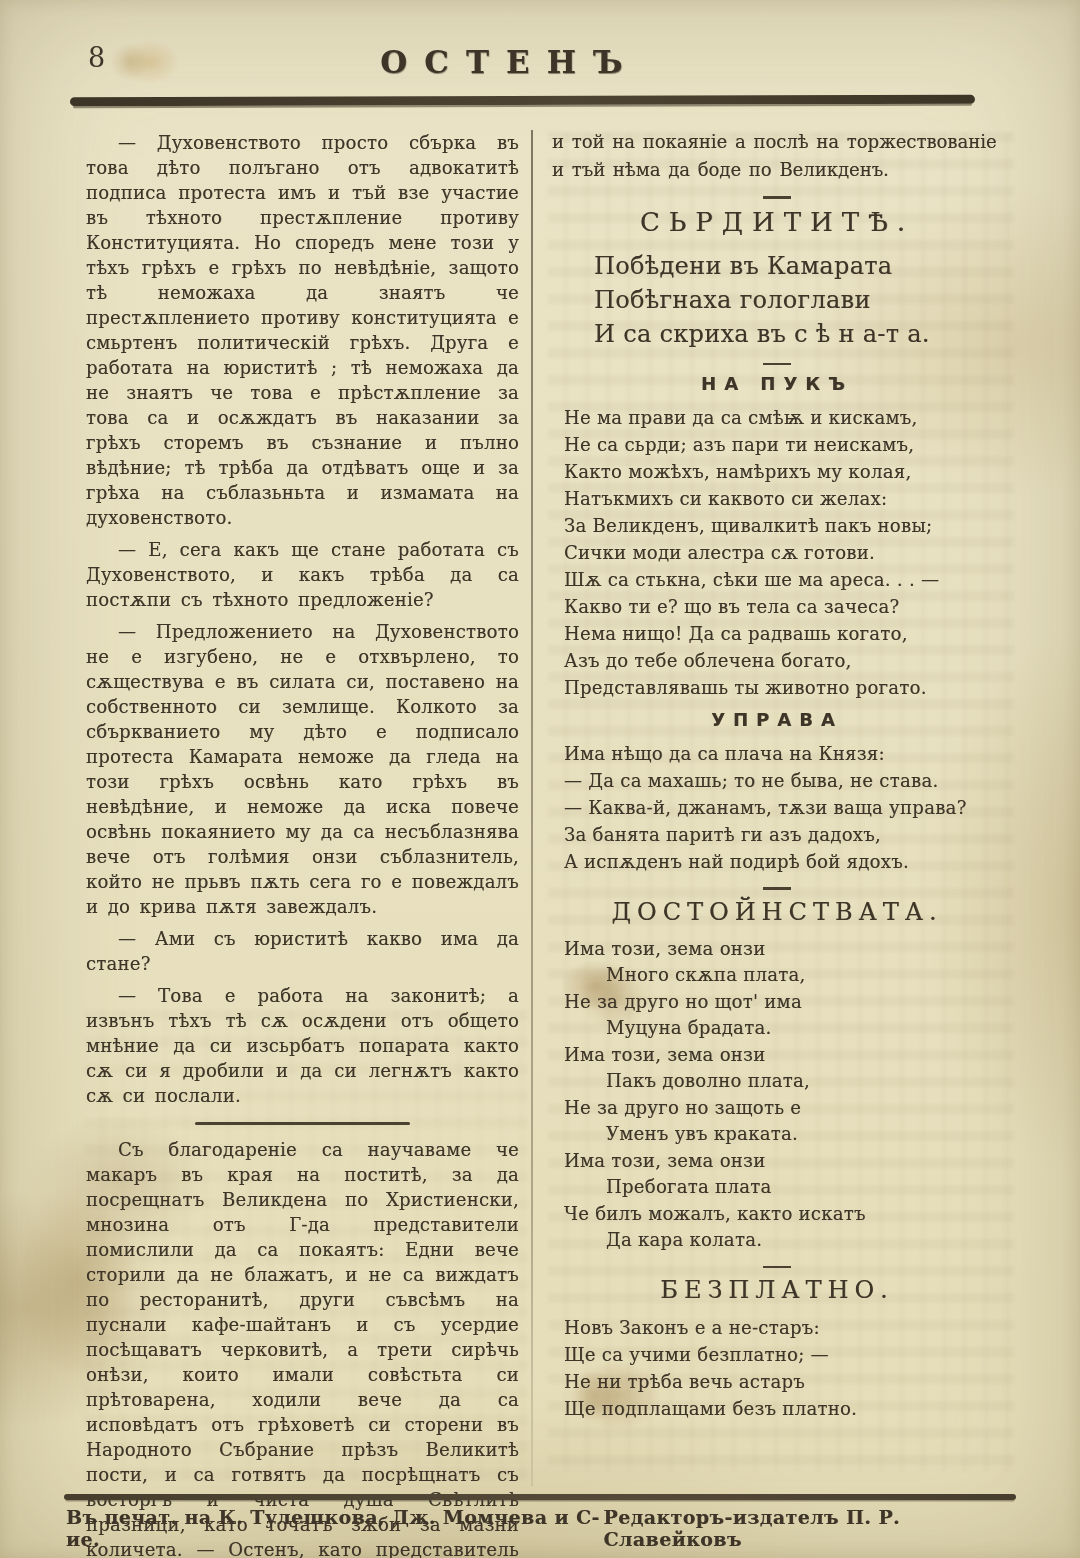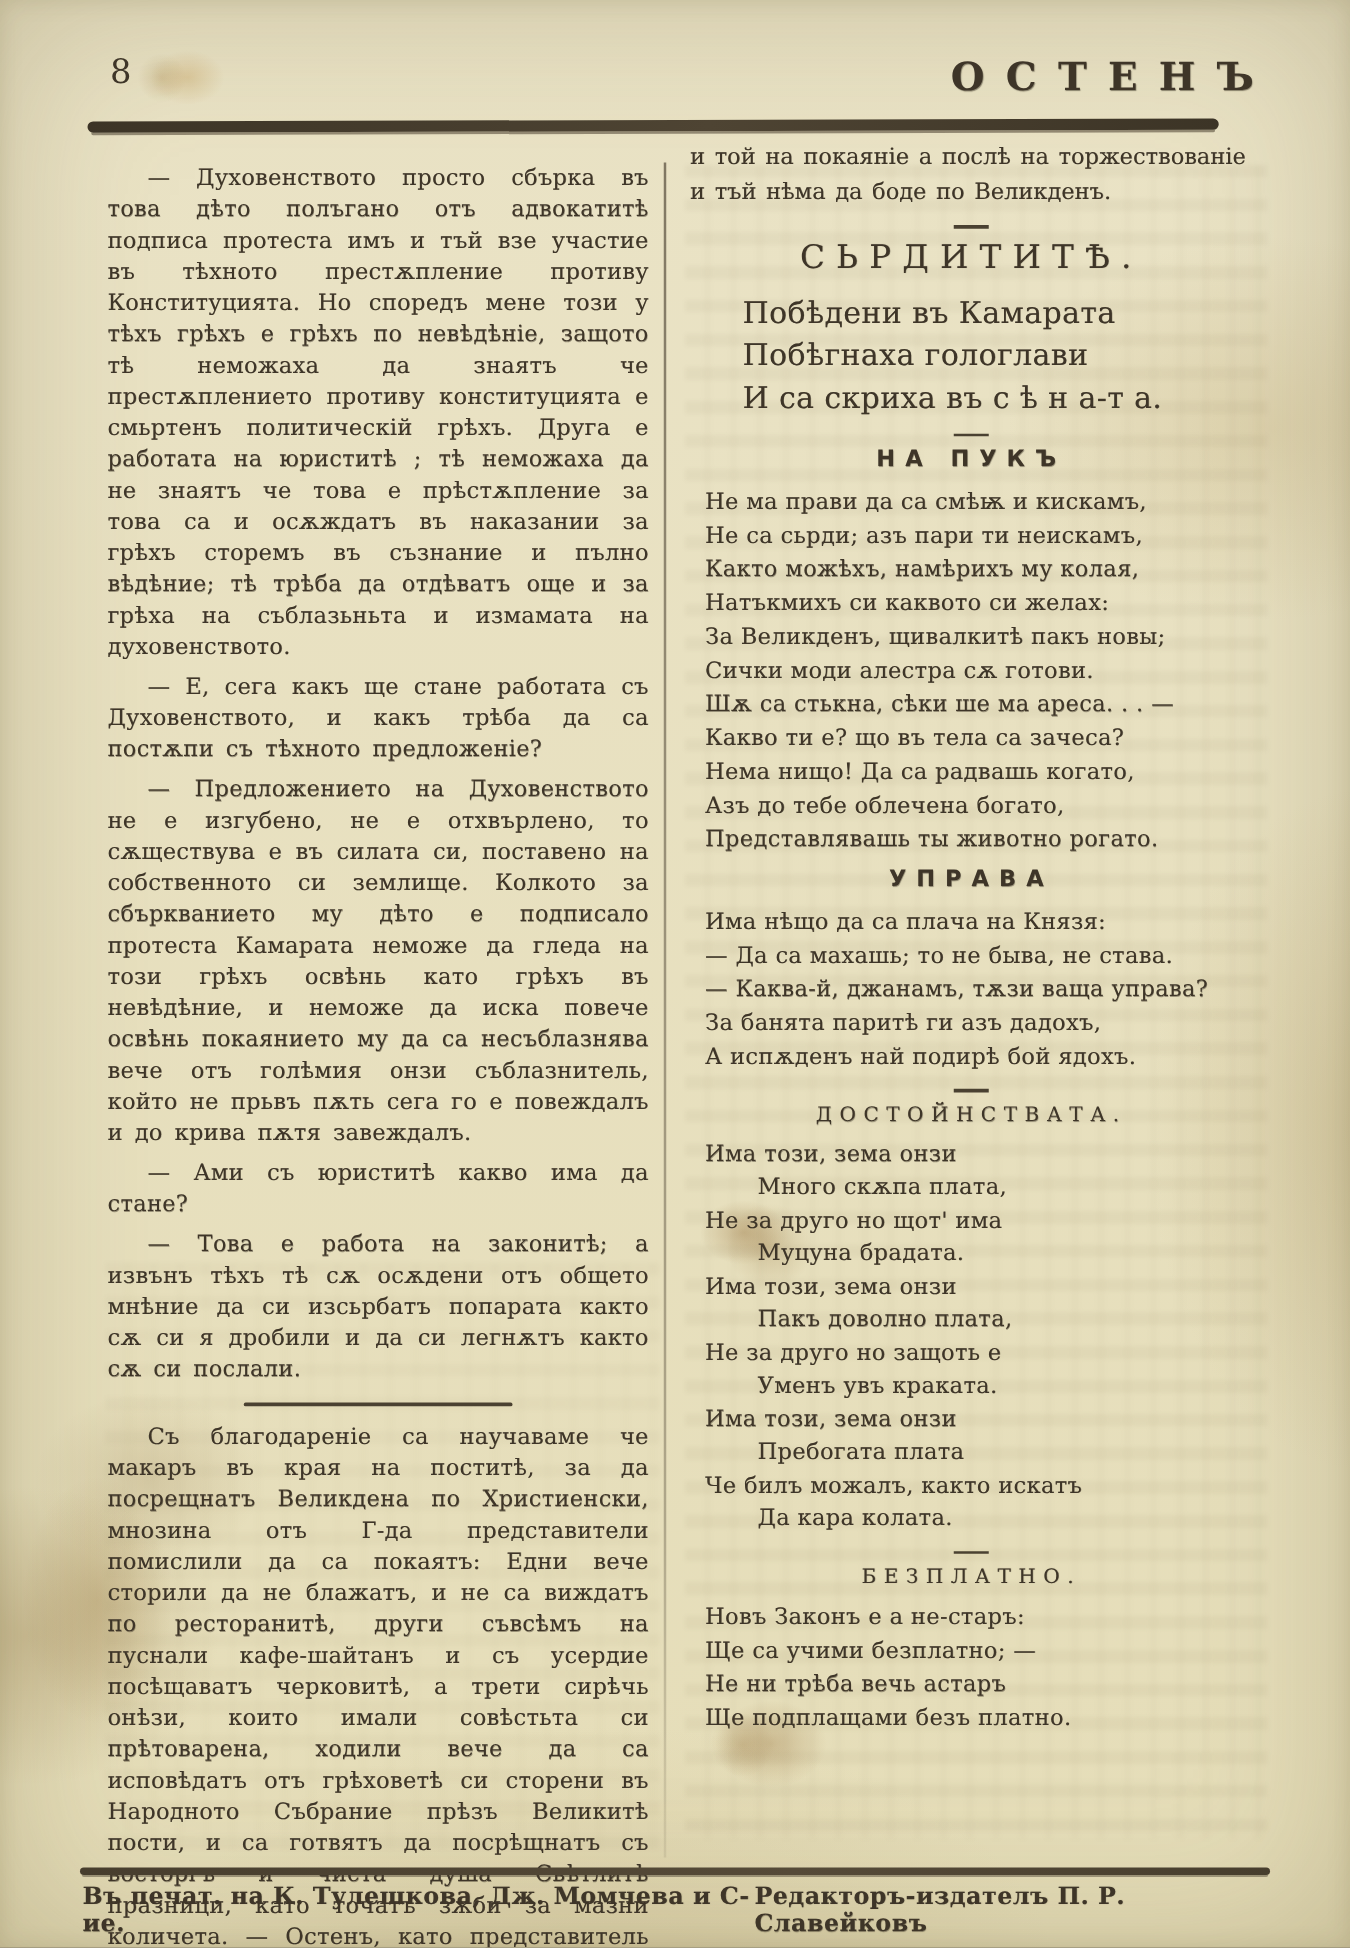--- a/index.html
+++ b/index.html
@@ -37,58 +37,58 @@
   .ghost.g-leftbottom{left:84px;top:1010px;width:444px;height:470px;opacity:.35;}
   .stain{position:absolute;border-radius:50%;pointer-events:none;}
   .stain.s1{left:560px;top:960px;width:70px;height:52px;background:radial-gradient(rgba(140,100,45,0.35),transparent 70%);}
   .stain.s2{left:572px;top:1360px;width:90px;height:70px;background:radial-gradient(rgba(140,100,45,0.30),transparent 70%);}
   .stain.s3{left:18px;top:1180px;width:120px;height:200px;background:radial-gradient(rgba(150,118,62,0.28),transparent 70%);}
   .stain.s4{left:120px;top:40px;width:60px;height:44px;background:radial-gradient(rgba(190,150,80,0.35),transparent 70%);}
 
   .pageno{position:absolute;left:88px;top:42px;font-size:27px;}
   .masthead{
     position:absolute;left:0;right:60px;top:44px;
-    text-align:right;font-size:31px;font-weight:bold;letter-spacing:17px;
+    text-align:center;font-size:31px;font-weight:bold;letter-spacing:17px;
     text-shadow:0.5px 0.5px 0.8px rgba(62,54,40,0.55);
   }
   .top-rule{
     position:absolute;left:70px;width:905px;top:96px;height:9px;
     background:linear-gradient(100deg,#3c3426,#4e4433 55%,#3c3426);
     border-radius:5px;transform:rotate(-0.15deg);
     box-shadow:0 5px 0 -3px rgba(74,64,48,0.55);
   }
   .bottom-rule{
     position:absolute;left:64px;width:952px;top:1494px;height:6px;
     background:linear-gradient(95deg,#473e2e,#554a38 60%,#473e2e);
     border-radius:3px;
     box-shadow:0 3px 0 -1.5px rgba(74,64,48,0.45);
   }
   .col-divider{
     position:absolute;left:531px;top:130px;height:1356px;width:1.6px;
     background:linear-gradient(rgba(72,62,46,0.65), rgba(72,62,46,0.35) 80%, rgba(72,62,46,0.1));
   }
 
   .leftcol{position:absolute;left:86px;top:130px;width:433px;}
-  .rightcol{position:absolute;left:552px;top:112px;width:450px;}
+  .rightcol{position:absolute;left:552px;top:128px;width:450px;}
 
   .para{
     margin:0 0 7px 0;
     font-size:18px;line-height:25px;
     text-align:justify;text-indent:32px;
     word-spacing:3.5px;letter-spacing:0.25px;
     text-shadow:0.3px 0.3px 0.5px rgba(62,54,40,0.45);
   }
   .col-rule{width:215px;height:3px;margin:14px auto 12px auto;background:#4a4131;border-radius:2px;}
 
   .cont{font-size:18px;line-height:28px;word-spacing:2px;text-shadow:0.3px 0.3px 0.5px rgba(62,54,40,0.45);}
   .dash-rule{width:28px;height:2.6px;margin:12px auto 8px auto;background:#4a4131;}
   .hd{text-align:center;text-shadow:0.4px 0.4px 0.6px rgba(62,54,40,0.5);}
   .h-serif-lg{font-size:26px;letter-spacing:9px;margin:4px 0 12px 0;}
   .h-sans{font-family:"DejaVu Sans","Liberation Sans",sans-serif;font-weight:bold;font-size:18px;letter-spacing:8px;margin:8px 0 10px 0;}
-  .h-serif-sm{font-size:16px;letter-spacing:6px;margin:4px 0 10px 0;}
+  .h-serif-sm{font-size:24px;letter-spacing:6px;margin:4px 0 10px 0;}
   .poem{padding-left:12px;text-shadow:0.3px 0.3px 0.5px rgba(62,54,40,0.45);}
   .poem .poem-line{font-size:18px;line-height:27px;letter-spacing:0.3px;}
   .poem .poem-line.ind{padding-left:42px;}
   .poem.lg{padding-left:42px;}
   .poem.lg .poem-line{font-size:24px;line-height:34px;}
   .poem.tight .poem-line{line-height:26.5px;}
 
   .footer{
     position:absolute;left:66px;right:58px;top:1506px;
     display:flex;justify-content:space-between;

